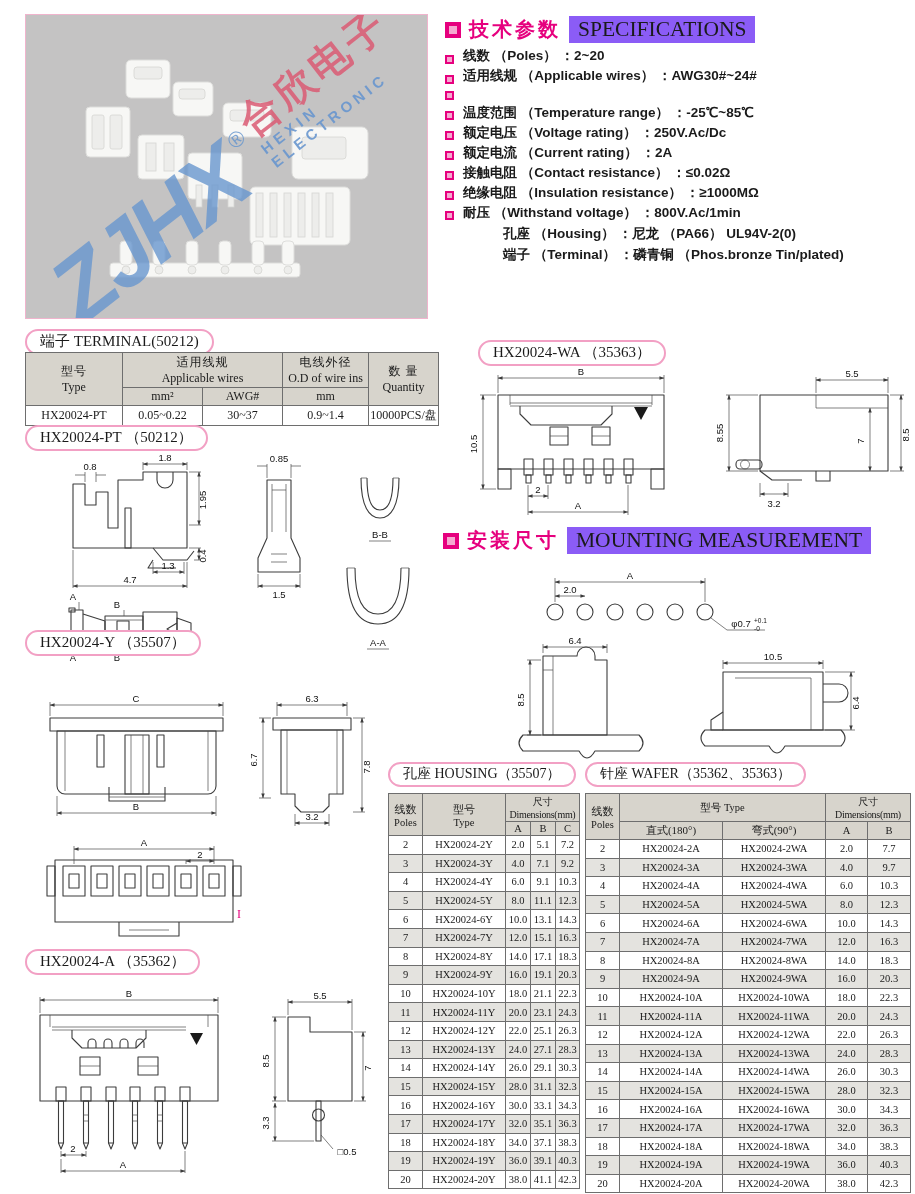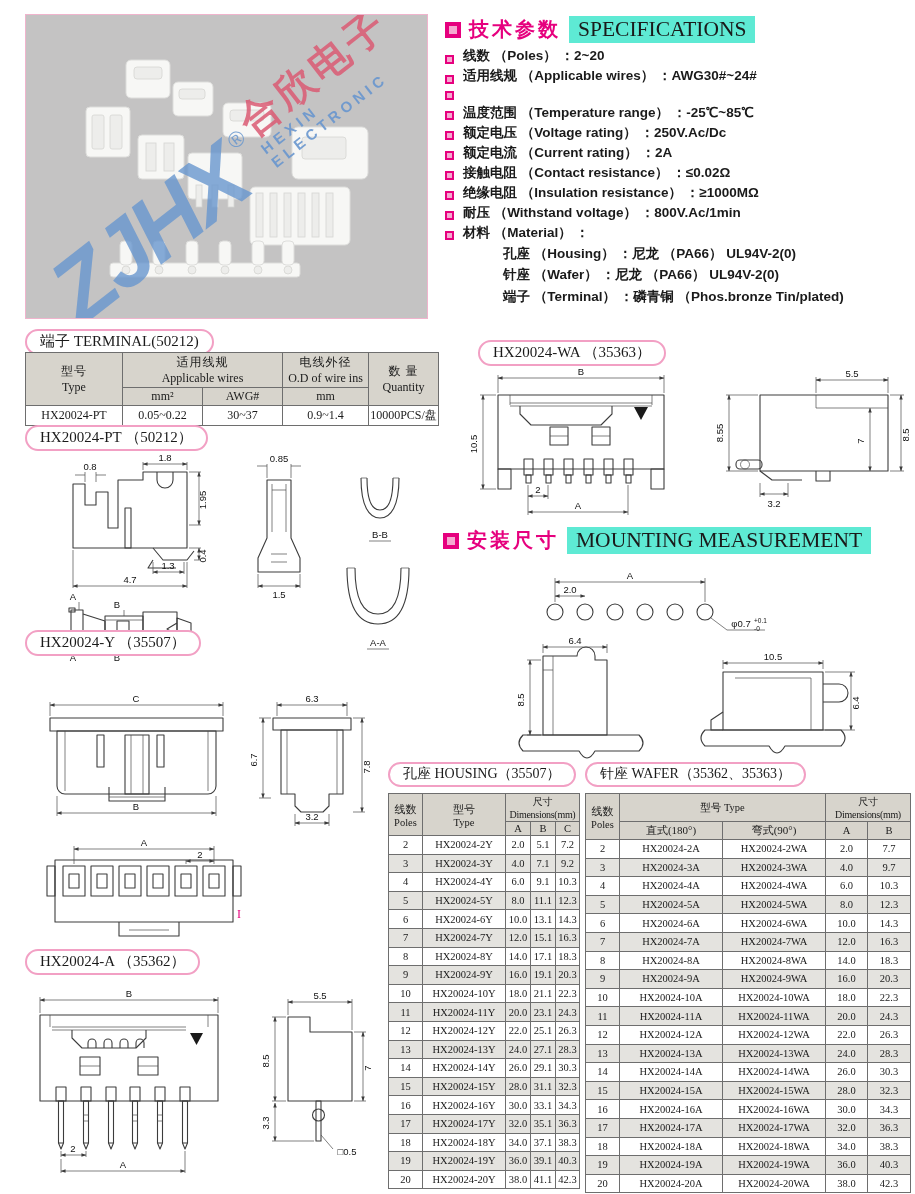--- a/index.html
+++ b/index.html
@@ -12,21 +12,21 @@
       transform:rotate(-38deg);transform-origin:50% 50%;}
   .wm-zjhx{font-size:92px;font-weight:bold;font-style:italic;color:rgba(104,150,206,.8);line-height:1;letter-spacing:-4px;}
   .wm-reg{font-size:22px;color:rgba(104,150,206,.85);margin:-40px 2px 0 6px;}
   .wm-col{display:flex;flex-direction:column;margin-top:-18px;}
   .wm-cn{font-size:40px;font-weight:bold;color:rgba(219,90,115,.85);letter-spacing:4px;line-height:1.1;}
   .wm-en{font-size:15px;font-weight:bold;color:rgba(104,150,206,.9);letter-spacing:4.5px;}
   
   .sec-head{position:absolute;display:flex;align-items:center;gap:8px;}
   .sq-big{width:16px;height:16px;background:#f5a9d0;border:4px solid #e6007e;box-sizing:border-box;flex:0 0 auto;}
   .cn-title{color:#e6007e;font-weight:bold;font-size:20px;letter-spacing:3px;white-space:nowrap;}
-  .en-title{font-family:"Liberation Serif",serif;font-size:21.5px;background:#5eead4;padding:1px 9px;white-space:nowrap;}
+  .en-title{font-family:"Liberation Serif",serif;font-size:21.5px;background:#8b5cf6;padding:1px 9px;white-space:nowrap;}
   
   .specs{position:absolute;left:445px;top:16px;width:465px;}
   .spec-item{display:flex;align-items:flex-end;gap:9px;margin:4.5px 0;font-size:13.5px;font-weight:600;line-height:1.15;}
   .sq-sm{width:9px;height:9px;margin-top:3px;background:#f5a9d0;border:2.5px solid #e6007e;box-sizing:border-box;flex:0 0 auto;}
   .mat-line{margin:3.5px 0 3.5px 58px;font-size:13.5px;font-weight:600;}
   
   .pill{position:absolute;border:2px solid #f2a0c4;border-radius:15px;background:#fff;
         font-family:"Liberation Serif",serif;font-size:15px;padding:1px 13px 2px;white-space:nowrap;}
   
   table{border-collapse:collapse;table-layout:fixed;font-family:"Liberation Serif",serif;}
@@ -157,26 +157,21 @@
         <span>接触电阻 （Contact resistance） ：≤0.02Ω</span>
       </div>
     <div class="spec-item">
         <span class="sq-sm"></span>
         <span>绝缘电阻 （Insulation resistance） ：≥1000MΩ</span>
       </div>
     <div class="spec-item">
         <span class="sq-sm"></span>
         <span>耐压 （Withstand voltage） ：800V.Ac/1min</span>
       </div>
-    <div class="spec-item">
-        <span class="sq-sm"></span>
-        <span>材料 （Material） ：</span>
-      </div>
     <div class="mat-line">孔座 （Housing） ：尼龙 （PA66） UL94V-2(0)</div>
-    <div class="mat-line">针座 （Wafer） ：尼龙 （PA66） UL94V-2(0)</div>
     <div class="mat-line">端子 （Terminal） ：磷青铜 （Phos.bronze Tin/plated)</div>
   </div>
 
   <div class="pill" style="left:25px;top:329px;">端子 TERMINAL(50212)</div>
   <table class="t-term">
     <colgroup>
         <col style="width:97px">
         <col style="width:80px">
         <col style="width:80px">
         <col style="width:86px">

